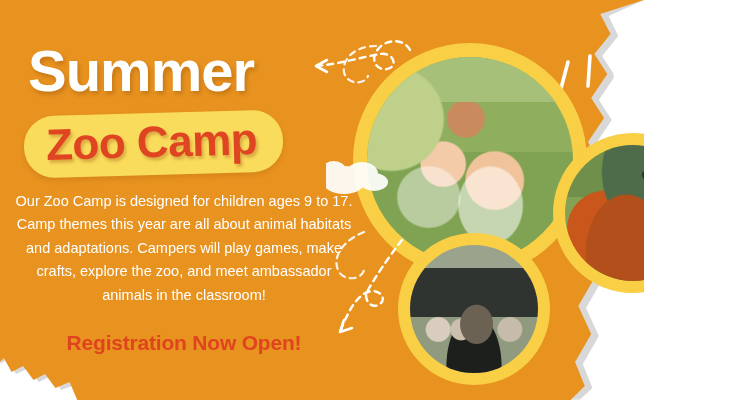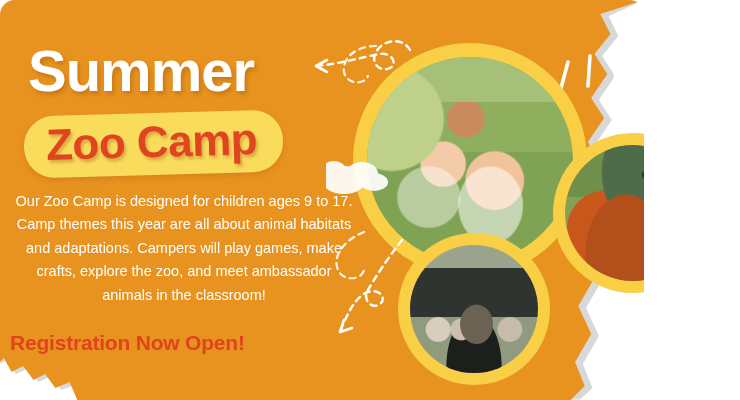--- a/index.html
+++ b/index.html
@@ -2,21 +2,21 @@
 <html><head>
 <meta charset="utf-8">
 <style>
   html,body{margin:0;padding:0;}
   body{
     width:740px;height:400px;overflow:hidden;
     background:#ffffff;
     font-family:"Liberation Sans",sans-serif;
   }
   .poster{
-    position:relative;width:644px;height:400px;overflow:hidden;background:#ffffff;border-radius:15px;
+    position:relative;width:644px;height:400px;overflow:hidden;background:#ffffff;
   }
   
   .sheet-shadow{
     position:absolute;inset:0;
     background:#b9b9b9;
     -webkit-clip-path:polygon(0 0,100% 0,94.5% 4%,96% 9%,93.5% 14%,95.5% 19%,93% 25%,95% 30%,92.5% 36%,94.5% 42%,92% 49%,94% 56%,91.5% 63%,93.5% 70%,91% 77%,93% 84%,90.5% 91%,92% 97%,90% 100%,13% 100%,12% 96%,9.5% 97.5%,8% 94%,6% 95.5%,4.5% 92%,2.5% 93.5%,1% 90%,0 91%);
     clip-path:polygon(0 0,100% 0,94.5% 4%,96% 9%,93.5% 14%,95.5% 19%,93% 25%,95% 30%,92.5% 36%,94.5% 42%,92% 49%,94% 56%,91.5% 63%,93.5% 70%,91% 77%,93% 84%,90.5% 91%,92% 97%,90% 100%,13% 100%,12% 96%,9.5% 97.5%,8% 94%,6% 95.5%,4.5% 92%,2.5% 93.5%,1% 90%,0 91%);
     filter:blur(1px);
     opacity:.55;
   }
@@ -53,21 +53,21 @@
   }
   
   .body-copy{
     position:absolute;left:10px;top:190px;width:348px;
     text-align:center;color:#ffffff;
     font-size:14.5px;line-height:1.62;
   }
   
   .cta{
     position:absolute;left:10px;top:331px;width:348px;
-    text-align:left;color:#e0441f;
+    text-align:center;color:#e0441f;
     font-size:21px;font-weight:bold;letter-spacing:-.2px;
   }
   
   .circle{
     position:absolute;border-radius:50%;
     background:#f8cf45;
     overflow:hidden;
   }
   .circle .photo{
     position:absolute;border-radius:50%;overflow:hidden;

